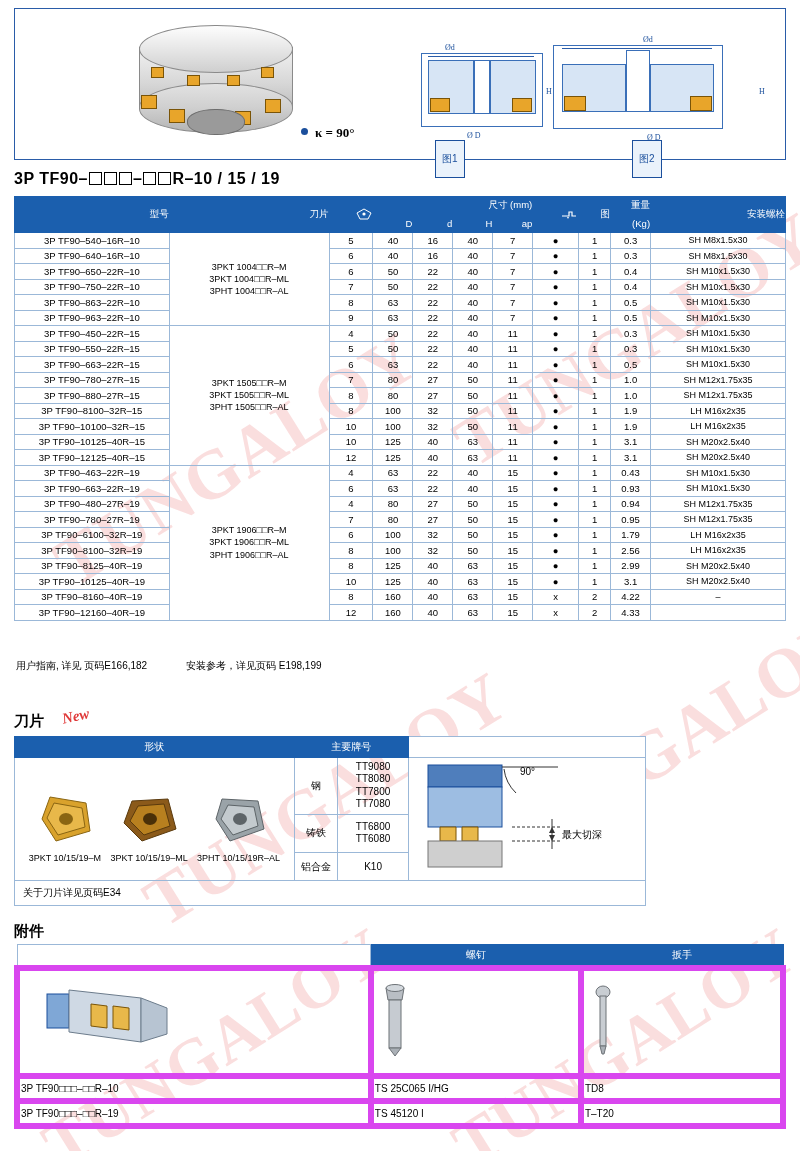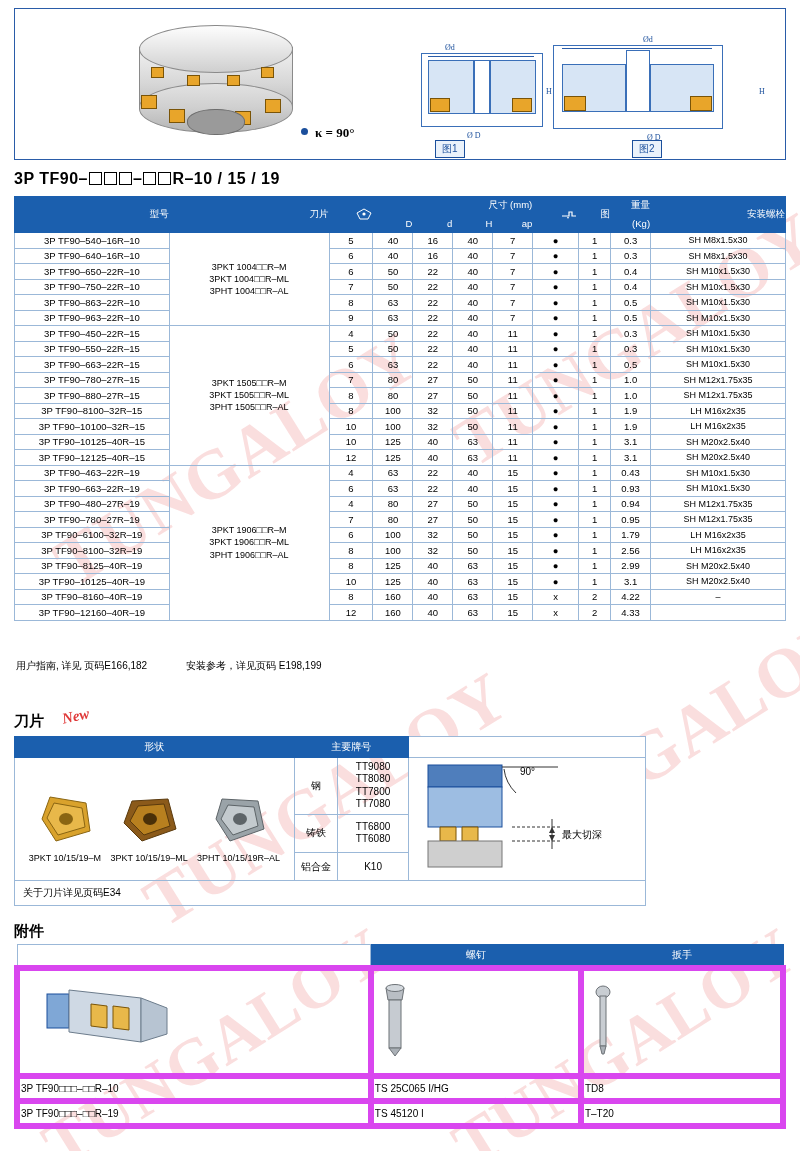--- a/index.html
+++ b/index.html
@@ -42,21 +42,21 @@
   .kappa .dot{
     display:inline-block;width:7px;height:7px;border-radius:50%;
     background:#1b4f9c;margin-right:7px;vertical-align:2px;
   }
   .figtag{
     position:absolute;
     border:1px solid #1b4f9c;
     background:#eaf2fb;
     color:#1b4f9c;
     font-size:10px;
-    padding:1px 6px;
+    padding:11px 6px;
   }
   .fig1{left:420px;top:131px;}
   .fig2{left:617px;top:131px;}
 
   
   .cutter{position:absolute;left:120px;top:14px;width:160px;height:125px;}
   .cut-top{
     position:absolute;left:4px;top:2px;width:152px;height:46px;
     background:linear-gradient(180deg,#fdfdfd 0%,#e9e9e9 45%,#cfcfcf 100%);
     border:1px solid #8a8a8a;border-radius:76px/24px;

